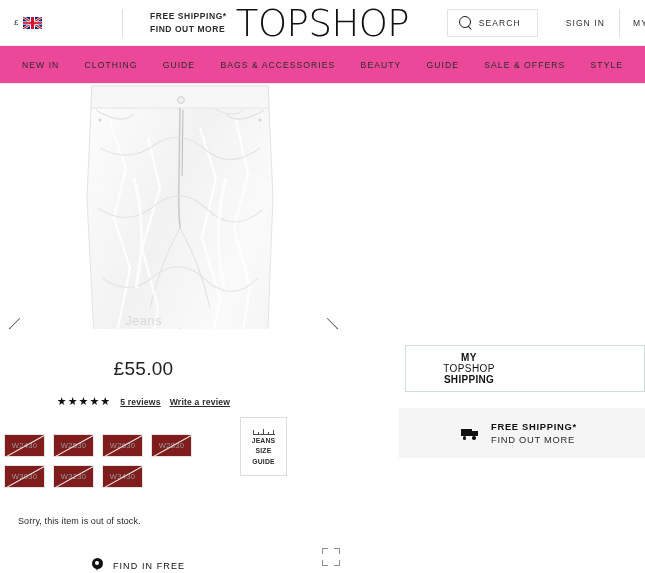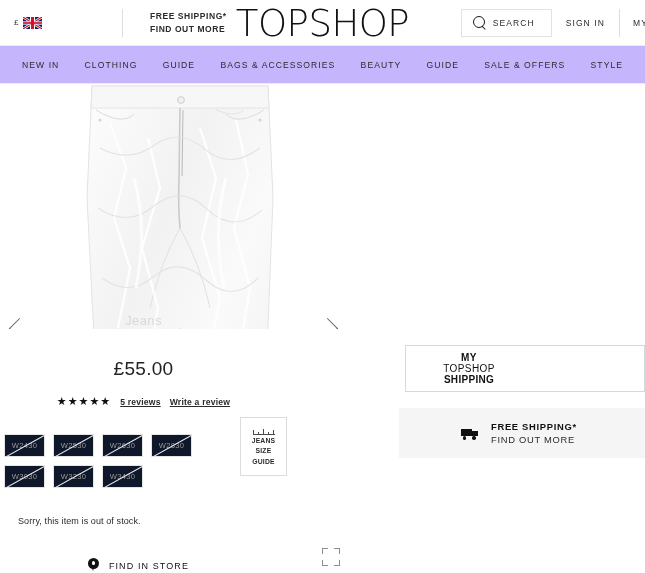--- a/index.html
+++ b/index.html
@@ -64,20 +64,21 @@
     pointer-events: none;
   }
   .top-right {
     position: absolute; right: 0; top: 0; height: 45px;
     display: flex; align-items: center;
   }
   .search-box {
     display: flex; align-items: center; gap: 7px;
     border: 1px solid #e2e2e2;
     height: 28px; padding: 0 16px 0 11px;
+    margin-right: 14px;
   }
   .search-label { font-size: 8.5px; letter-spacing: 1.1px; color: #2b2b2b; }
   .mag { width: 13px; height: 13px; position: relative; display:inline-block; }
   .mag::before {
     content:""; position:absolute; width:10px; height:10px; border:1.4px solid #1a1a1a;
     border-radius:50%; left:0; top:0;
   }
   .mag::after {
     content:""; position:absolute; width:4.5px; height:1.4px; background:#1a1a1a;
     transform: rotate(45deg); left:8px; top:10.5px;
@@ -88,21 +89,21 @@
     border-left: 1px solid #dedede; padding: 0 0 0 13px; height: 28px;
     display:flex; align-items:center; white-space: nowrap; width: 26px; overflow: hidden;
   }
 
   
   .mainnav {
     height: 39px;
     border-top: 1px solid #ececec;
     border-bottom: 1px solid #ececec;
     display: flex; align-items: center;
-    background: #c4b5fd;
+    background: #ec4899;
   }
   .mainnav a {
     font-size: 8.6px; letter-spacing: 1.05px; color: #2b2b2b;
     text-decoration: none; white-space: nowrap;
   }
   .nav-inner { display: flex; align-items: center; width: 100%; padding: 0 22px; }
   .nav-inner .nav-item { flex: 0 0 auto; }
   .nav-sp { flex: 1 1 auto; }
 
   
@@ -161,21 +162,21 @@
   .sizes {
     margin-top: 27px; padding-left: 4px;
     display: flex; flex-wrap: wrap; gap: 8px 8px; width: 200px;
   }
   .size-btn {
     position: relative;
     width: 41px; height: 23px;
     border: 1px solid #e4e4e4;
     display: flex; align-items: center; justify-content: center;
     font-size: 7.6px; color: #9a9a9a; letter-spacing: .3px;
-    background: #0f172a; overflow: hidden;
+    background: #7f1d1d; overflow: hidden;
   }
   .size-btn::after {
     content: ""; position: absolute; left: -8px; right: -8px; top: 50%;
     height: 1px; background: #ececec;
     transform: rotate(-29deg);
   }
   .size-guide {
     position: absolute; right: 0; top: 88px;
     width: 47px; height: 59px; border: 1px solid #dcdcdc;
     display: flex; flex-direction: column; align-items: center;
@@ -406,21 +407,21 @@
         <span class="sg-text">SIZE</span>
         <span class="sg-text">GUIDE</span>
       </div>
 
       <div class="oos">Sorry, this item is out of stock.</div>
 
       <div class="find-store">
         <span class="pin">
             <i></i>
           </span>
-        <span class="fs-label">FIND IN STORE</span>
+        <span class="fs-label">FIND IN FREE</span>
       </div>
     </div>
   </div>
 
   <div class="wardrobe">
     <div class="wr-left">
       <div class="wr-l1">MY</div>
       <div class="wr-l2">TOPSHOP</div>
       <div class="wr-l3">SHIPPING</div>
     </div>

